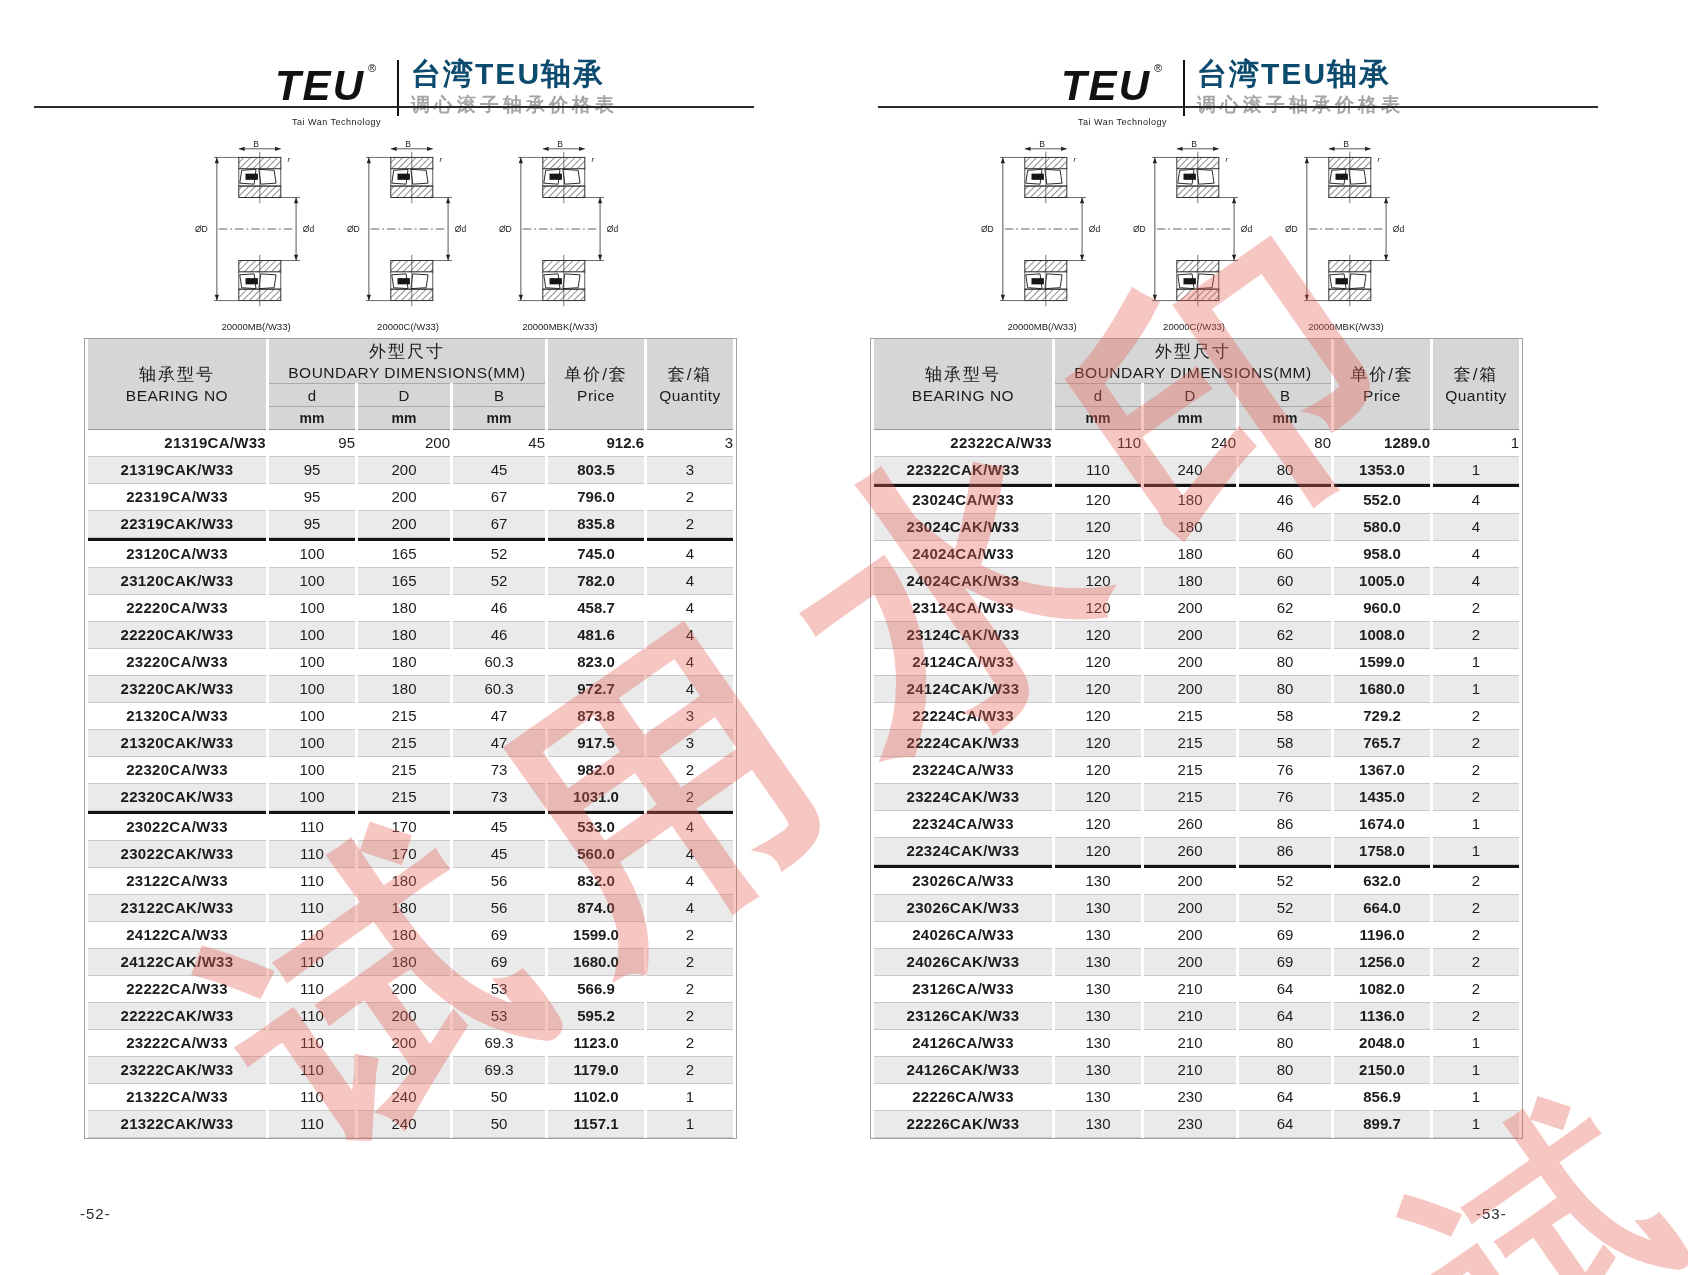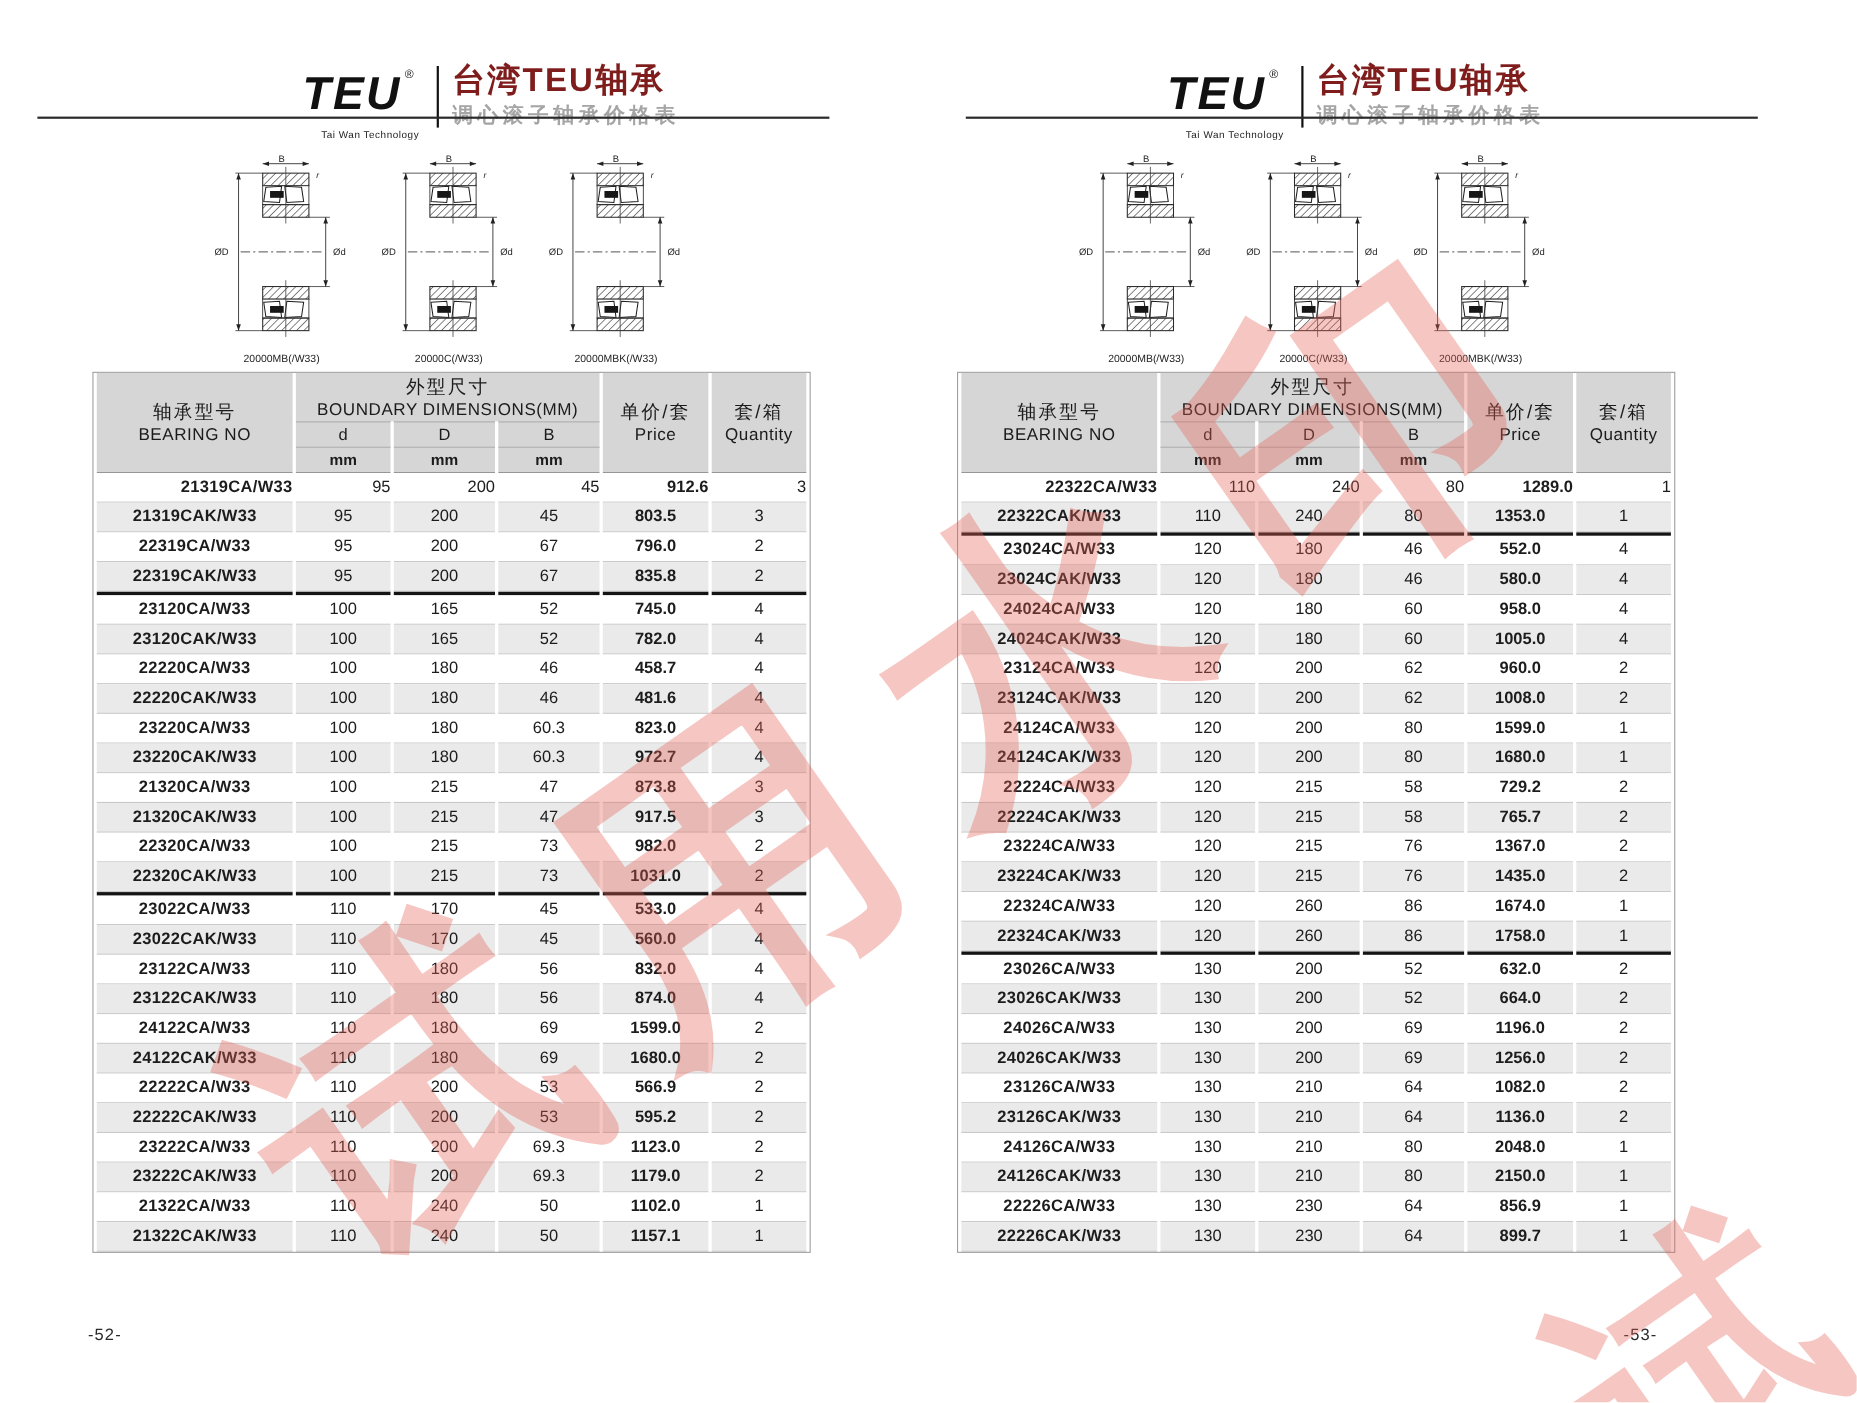--- a/index.html
+++ b/index.html
@@ -12,21 +12,21 @@
   
   .brand{position:absolute;top:48px;display:flex;align-items:center;}
   .page-left .brand{left:270px;}
   .page-right .brand{left:212px;}
   .brand-left{text-align:center;margin-right:10px;}
   .teu-row{line-height:40px;white-space:nowrap;}
   .teu{font-size:42px;font-weight:900;font-style:italic;letter-spacing:2px;color:#111;}
   .reg{font-size:11px;vertical-align:28px;margin-left:3px;color:#111;}
   .teu-sub{font-size:9px;letter-spacing:.5px;color:#222;margin-top:2px;white-space:nowrap;margin-left:22px;}
   .brand-divider{width:2px;height:56px;background:#111;margin:0 12px 0 6px;}
-  .title-cn{font-size:30px;font-weight:bold;color:#7f1d1d;letter-spacing:2px;line-height:32px;white-space:nowrap;}
+  .title-cn{font-size:30px;font-weight:bold;color:#0c4a6e;letter-spacing:2px;line-height:32px;white-space:nowrap;}
   .subtitle-cn{font-size:19px;font-weight:bold;color:#a5a5a5;letter-spacing:4px;margin-top:2px;white-space:nowrap;}
   .header-rule{position:absolute;top:106px;left:34px;width:720px;height:2px;background:#2a2a2a;}
 
   
   .diagram-row{position:absolute;top:140px;width:436px;display:flex;justify-content:space-between;}
   .page-left .diagram-row{left:190px;}
   .page-right .diagram-row{left:132px;}
   .diagram{width:132px;text-align:center;}
   .diagram svg{display:block;margin:0 auto;}
   .diagram-caption{font-size:9.5px;color:#222;margin-top:3px;white-space:nowrap;}

